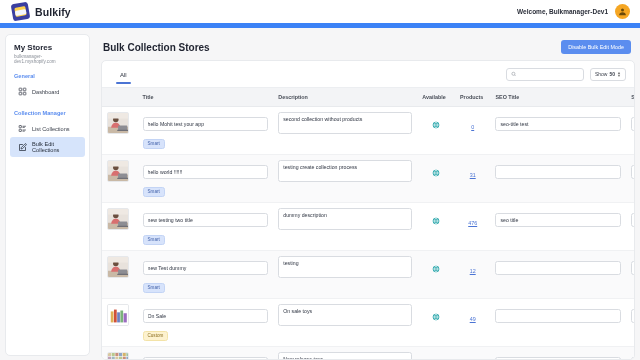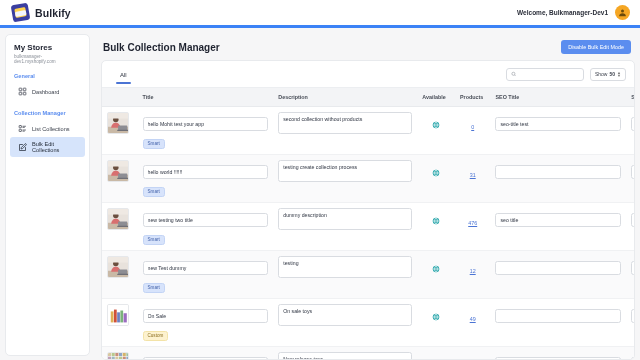--- a/index.html
+++ b/index.html
@@ -7,21 +7,21 @@
     width: 640px; height: 360px;
     font-family: "Liberation Sans", sans-serif;
     background: #f6f6f7;
     overflow: hidden;
   }
 
   
   .topbar {
     height: 28px;
     background: #ffffff;
-    border-bottom: 3px solid #3b82f6;
+    border-bottom: 5px solid #3b82f6;
     display: flex; 
     padding: 0 10px 0 12px;
     position: relative;
   }
   .brand { display: flex; align-items: center; gap: 6px; }
   .brand-logo {
     width: 17px; height: 17px;
     position: relative;
     transform: rotate(-10deg);
   }
@@ -299,21 +299,21 @@
           <path d="M18.5 2.5a2.1 2.1 0 0 1 3 3L12 15l-4 1 1-4z"></path>
         </svg>
         <span>Bulk Edit Collections</span>
       </div>
     </div>
   </aside>
 
   <main class="main">
 
     <div class="page-head">
-      <h1 class="page-title">Bulk Collection Manager</h1>
+      <h1 class="page-title">Bulk Collection Stores</h1>
       <button class="btn-primary">Disable Bulk Edit Mode</button>
     </div>
 
     <div class="card">
 
       <div class="filterbar">
         <div class="tab active">All</div>
         <div class="filter-right">
           <div class="searchbox">
             <svg width="6" height="6" viewBox="0 0 24 24" fill="none" stroke="#8a8f98" stroke-width="2.5">

